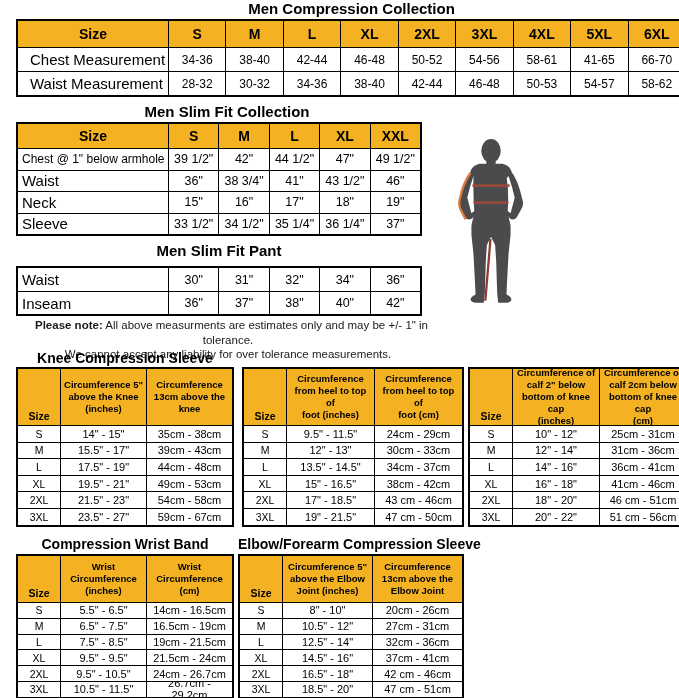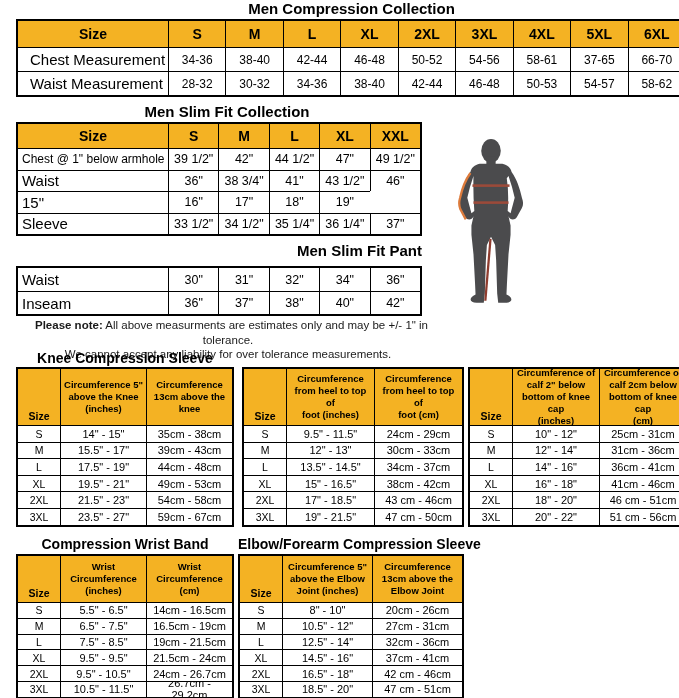--- a/index.html
+++ b/index.html
@@ -73,21 +73,21 @@
     <div data-rows="compression_collection.rows">
         <div class="row">
           <div class="cell">Chest Measurement</div>
           <div class="cell">34-36</div>
           <div class="cell">38-40</div>
           <div class="cell">42-44</div>
           <div class="cell">46-48</div>
           <div class="cell">50-52</div>
           <div class="cell">54-56</div>
           <div class="cell">58-61</div>
-          <div class="cell">37-65</div>
+          <div class="cell">41-65</div>
           <div class="cell">66-70</div>
         </div>
         <div class="row">
           <div class="cell">Waist Measurement</div>
           <div class="cell">28-32</div>
           <div class="cell">30-32</div>
           <div class="cell">34-36</div>
           <div class="cell">38-40</div>
           <div class="cell">42-44</div>
           <div class="cell">46-48</div>
@@ -119,38 +119,39 @@
         </div>
         <div class="row">
           <div class="cell">Waist</div>
           <div class="cell">36"</div>
           <div class="cell">38 3/4"</div>
           <div class="cell">41"</div>
           <div class="cell">43 1/2"</div>
           <div class="cell">46"</div>
         </div>
         <div class="row">
+          <div class="cell">Neck</div>
           <div class="cell">15"</div>
           <div class="cell">16"</div>
           <div class="cell">17"</div>
           <div class="cell">18"</div>
           <div class="cell">19"</div>
         </div>
         <div class="row">
           <div class="cell">Sleeve</div>
           <div class="cell">33 1/2"</div>
           <div class="cell">34 1/2"</div>
           <div class="cell">35 1/4"</div>
           <div class="cell">36 1/4"</div>
           <div class="cell">37"</div>
         </div>
       </div>
   </div>
 
-  <div class="title" style="left:4px;top:243px;width:406px;text-align:right;">Men Slim Fit Pant</div>
+  <div class="title" style="left:4px;top:243px;width:406px;">Men Slim Fit Pant</div>
   <div class="tbl t3" style="left:4px;top:266px;width:406px;">
     <div data-rows="slim_fit_pant.rows">
         <div class="row">
           <div class="cell">Waist</div>
           <div class="cell">30"</div>
           <div class="cell">31"</div>
           <div class="cell">32"</div>
           <div class="cell">34"</div>
           <div class="cell">36"</div>
         </div>

